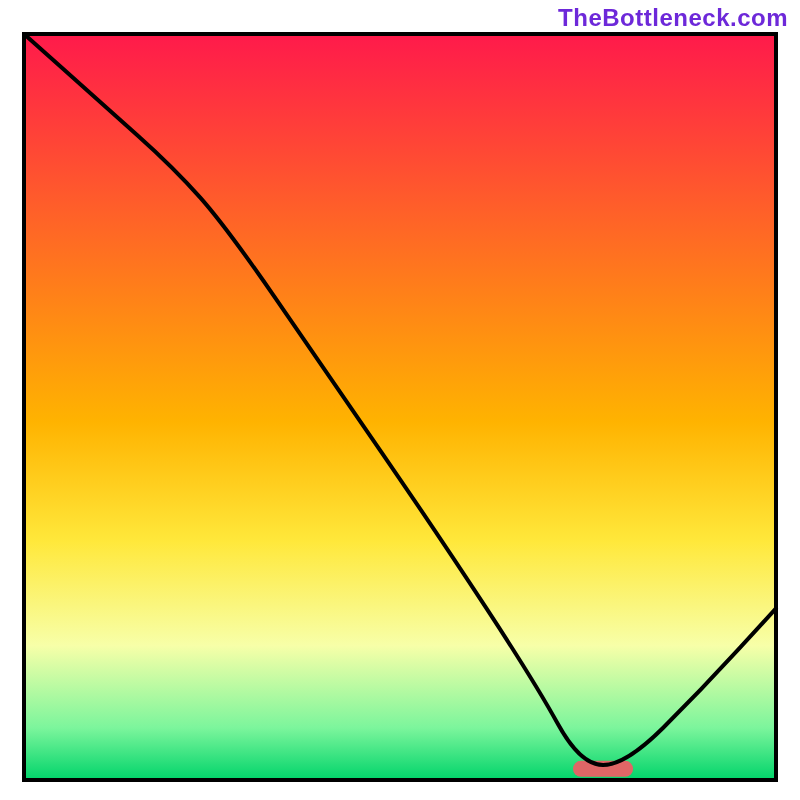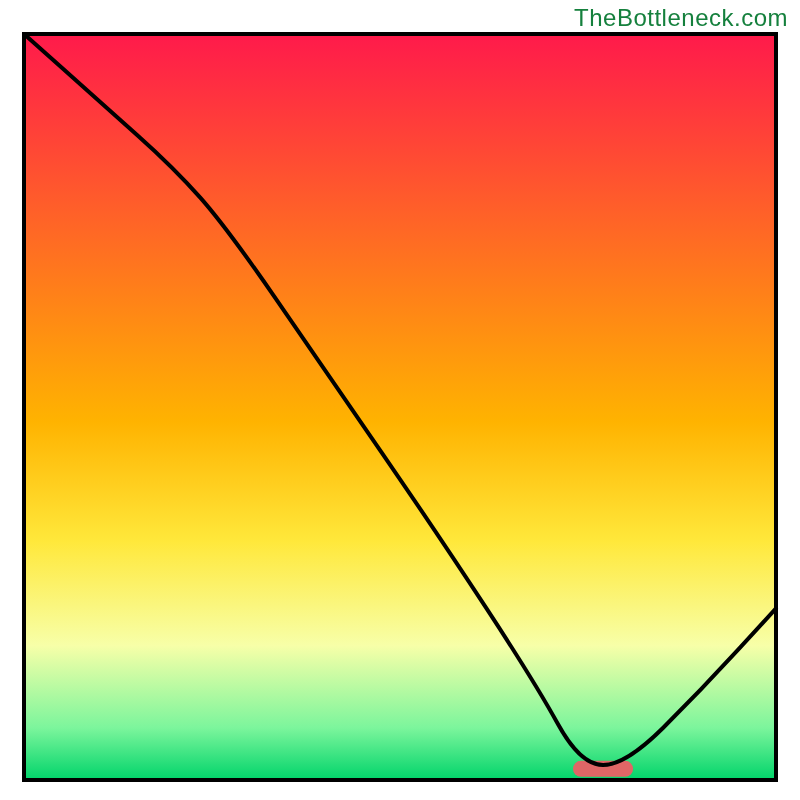--- a/index.html
+++ b/index.html
@@ -14,22 +14,22 @@
   .wrap {
     position: relative;
     width: 800px;
     height: 800px;
   }
   .watermark {
     position: absolute;
     top: 4px;
     right: 12px;
     font-size: 24px;
-    font-weight: 400;
-    color: #15803d;
+    font-weight: 700;
+    color: #6d28d9;
     letter-spacing: 0.5px;
     user-select: none;
   }
   svg {
     position: absolute;
     top: 0;
     left: 0;
   }
 </style>
 </head>

